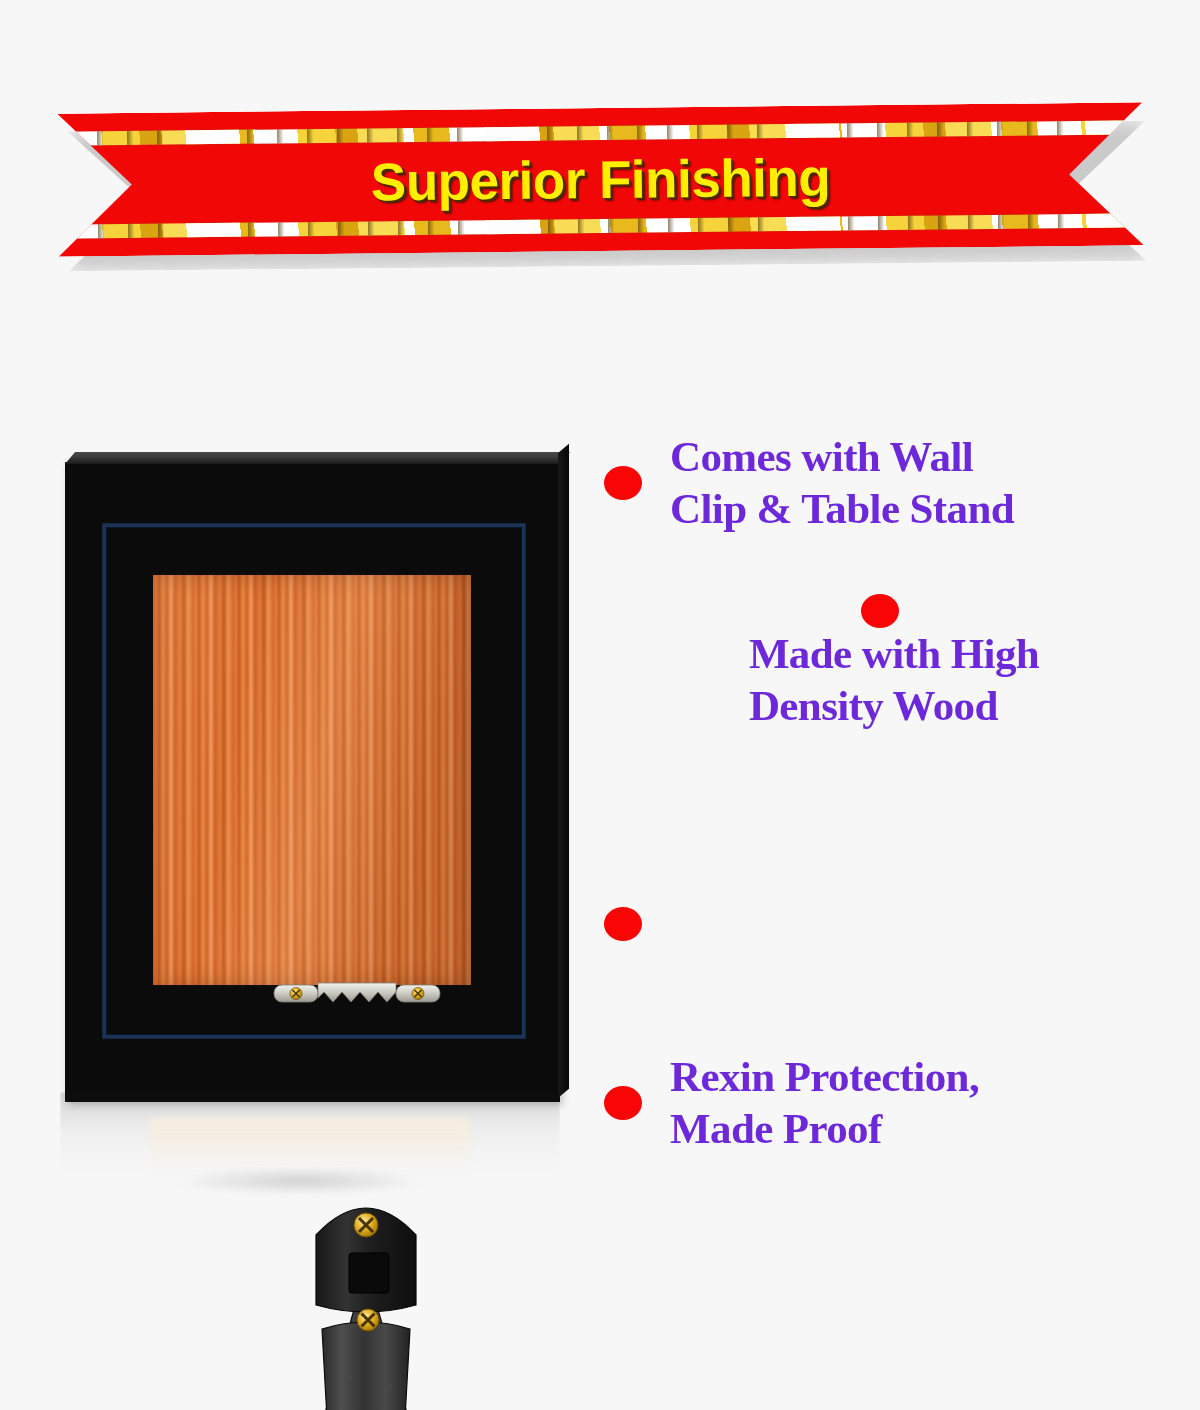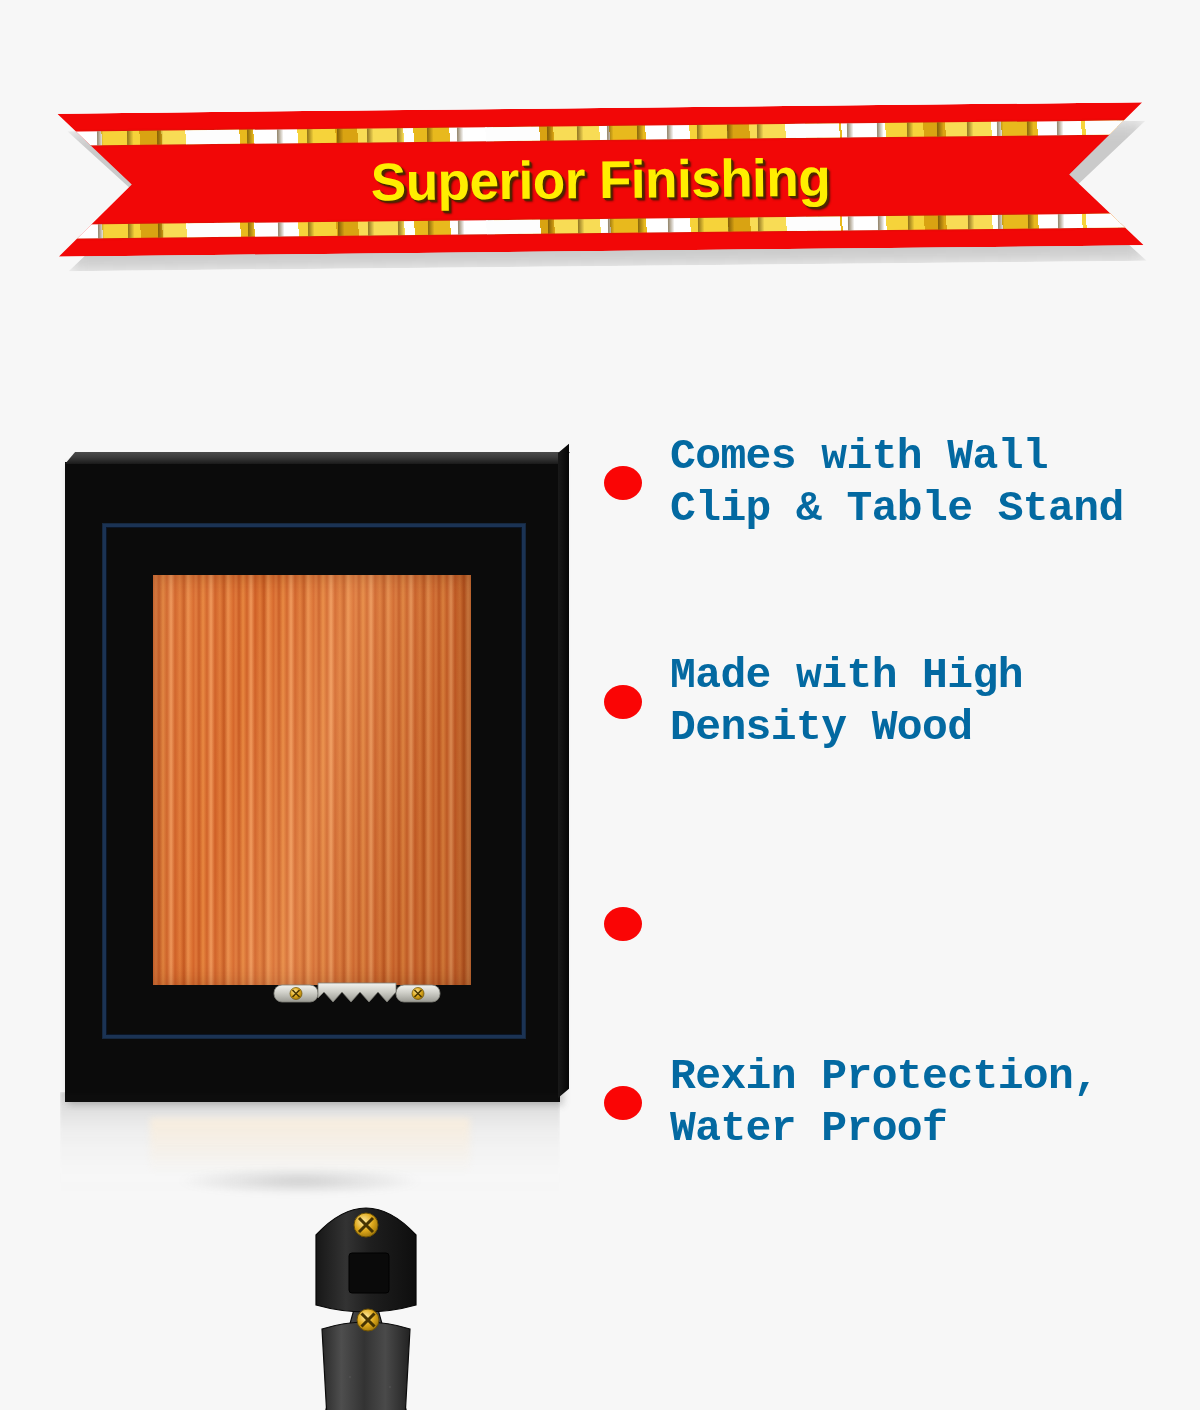--- a/index.html
+++ b/index.html
@@ -250,39 +250,39 @@
     top: 372px;
     width: 580px;
   }
   .feature-row {
     display: flex;
     align-items: center;
     margin-bottom: 0;
     height: 218px;
   }
   .feature-row:nth-child(1) { height: 222px; }
-  .feature-row:nth-child(2) { height: 216px; }
+  .feature-row:nth-child(2) { height: 216px; flex-direction: column; }
   .feature-row:nth-child(3) { height: 228px; }
   .feature-row:nth-child(4) { height: 130px; }
 
   .bullet-dot {
     flex: 0 0 auto;
     width: 38px;
     height: 34px;
     border-radius: 50%;
     background: #fa0505;
     margin-right: 28px;
   }
   .feature-text {
     font-size: 43px;
     font-weight: bold;
-    color: #0369a1;
+    color: #6d28d9;
     line-height: 1.20;
     letter-spacing: -0.6px;
-    font-family: Liberation Mono, monospace;
+    font-family: Liberation Serif, serif;
     white-space: pre-line;
   }
 </style>
 </head>
 <body>
 
 <div id="page-root">
 
   <div class="banner-wrap">
     <div class="banner-shadow"></div>
@@ -413,18 +413,18 @@
 Density Wood</span>
     </div>
 
     <div class="feature-row">
       <span class="bullet-dot"></span>
     </div>
 
     <div class="feature-row">
       <span class="bullet-dot"></span>
       <span class="feature-text">Rexin Protection,
-Water Proof</span>
+Made Proof</span>
     </div>
 
   </div>
 
 </div>
 
 </body></html>

